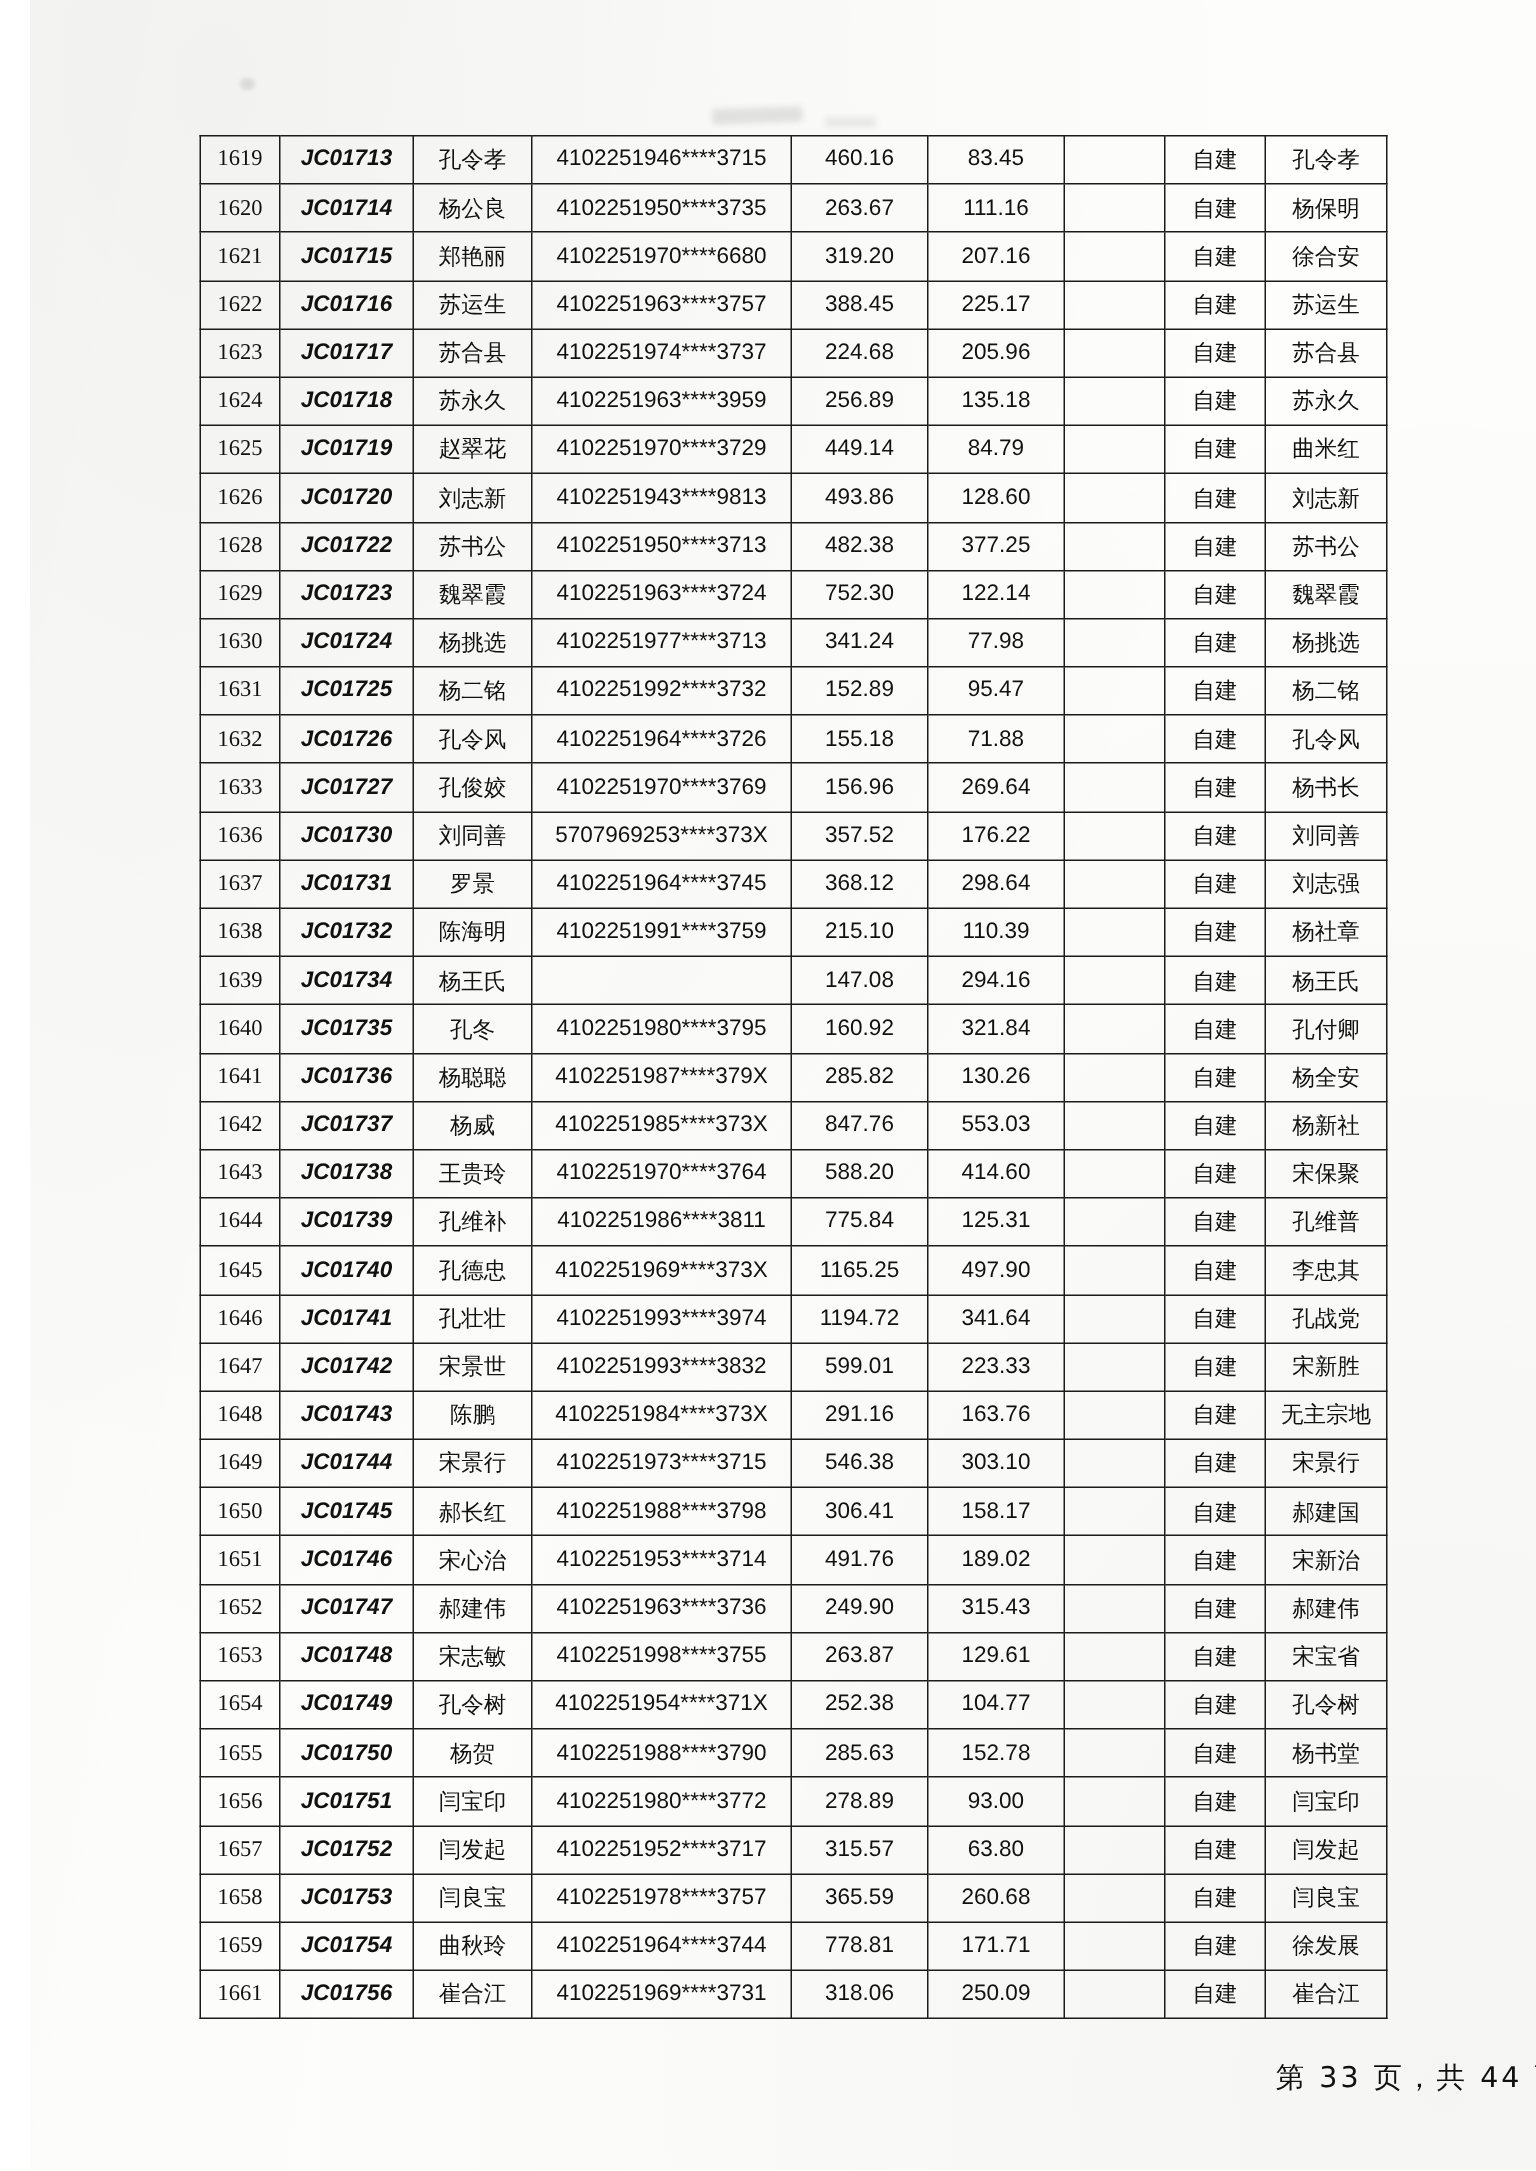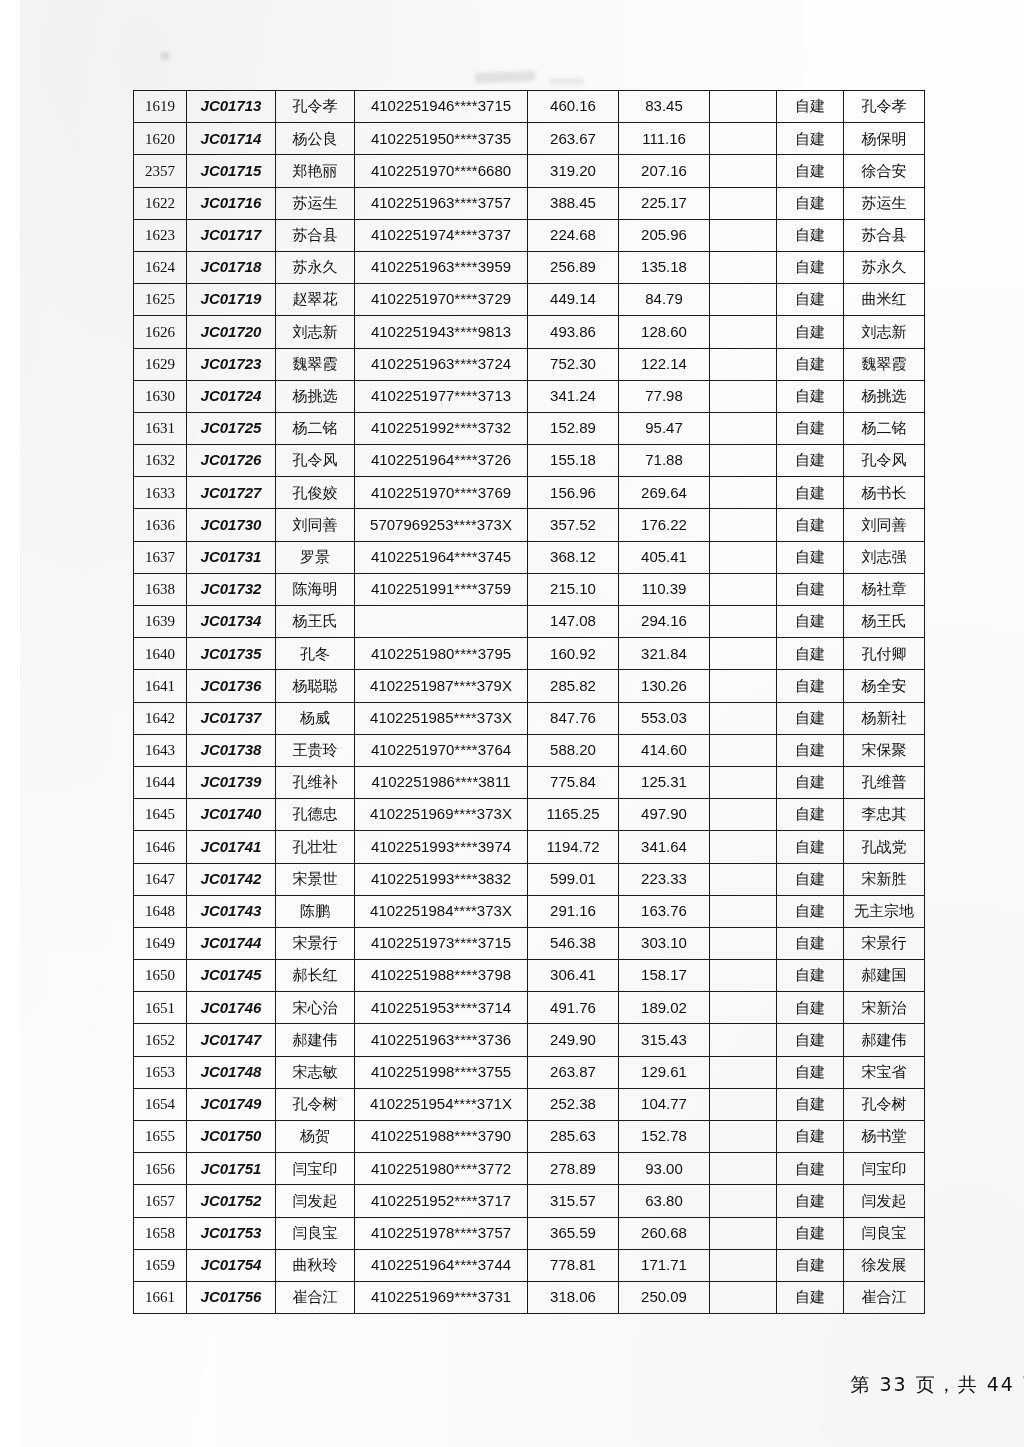--- a/index.html
+++ b/index.html
@@ -170,21 +170,21 @@
             <td class="c-code">JC01714</td>
             <td class="c-name">杨公良</td>
             <td class="c-id">4102251950****3735</td>
             <td class="c-num1">263.67</td>
             <td class="c-num2">111.16</td>
             <td class="c-blank"></td>
             <td class="c-type">自建</td>
             <td class="c-owner">杨保明</td>
           </tr>
           <tr>
-            <td class="c-seq">2357</td>
+            <td class="c-seq">1621</td>
             <td class="c-code">JC01715</td>
             <td class="c-name">郑艳丽</td>
             <td class="c-id">4102251970****6680</td>
             <td class="c-num1">319.20</td>
             <td class="c-num2">207.16</td>
             <td class="c-blank"></td>
             <td class="c-type">自建</td>
             <td class="c-owner">徐合安</td>
           </tr>
           <tr>
@@ -236,20 +236,31 @@
             <td class="c-code">JC01720</td>
             <td class="c-name">刘志新</td>
             <td class="c-id">4102251943****9813</td>
             <td class="c-num1">493.86</td>
             <td class="c-num2">128.60</td>
             <td class="c-blank"></td>
             <td class="c-type">自建</td>
             <td class="c-owner">刘志新</td>
           </tr>
           <tr>
+            <td class="c-seq">1628</td>
+            <td class="c-code">JC01722</td>
+            <td class="c-name">苏书公</td>
+            <td class="c-id">4102251950****3713</td>
+            <td class="c-num1">482.38</td>
+            <td class="c-num2">377.25</td>
+            <td class="c-blank"></td>
+            <td class="c-type">自建</td>
+            <td class="c-owner">苏书公</td>
+          </tr>
+          <tr>
             <td class="c-seq">1629</td>
             <td class="c-code">JC01723</td>
             <td class="c-name">魏翠霞</td>
             <td class="c-id">4102251963****3724</td>
             <td class="c-num1">752.30</td>
             <td class="c-num2">122.14</td>
             <td class="c-blank"></td>
             <td class="c-type">自建</td>
             <td class="c-owner">魏翠霞</td>
           </tr>
@@ -307,21 +318,21 @@
             <td class="c-blank"></td>
             <td class="c-type">自建</td>
             <td class="c-owner">刘同善</td>
           </tr>
           <tr>
             <td class="c-seq">1637</td>
             <td class="c-code">JC01731</td>
             <td class="c-name">罗景</td>
             <td class="c-id">4102251964****3745</td>
             <td class="c-num1">368.12</td>
-            <td class="c-num2">405.41</td>
+            <td class="c-num2">298.64</td>
             <td class="c-blank"></td>
             <td class="c-type">自建</td>
             <td class="c-owner">刘志强</td>
           </tr>
           <tr>
             <td class="c-seq">1638</td>
             <td class="c-code">JC01732</td>
             <td class="c-name">陈海明</td>
             <td class="c-id">4102251991****3759</td>
             <td class="c-num1">215.10</td>

